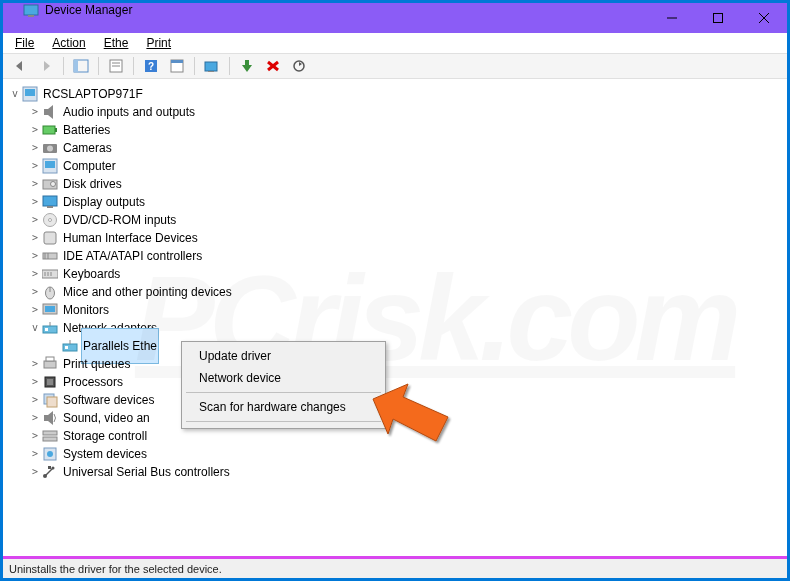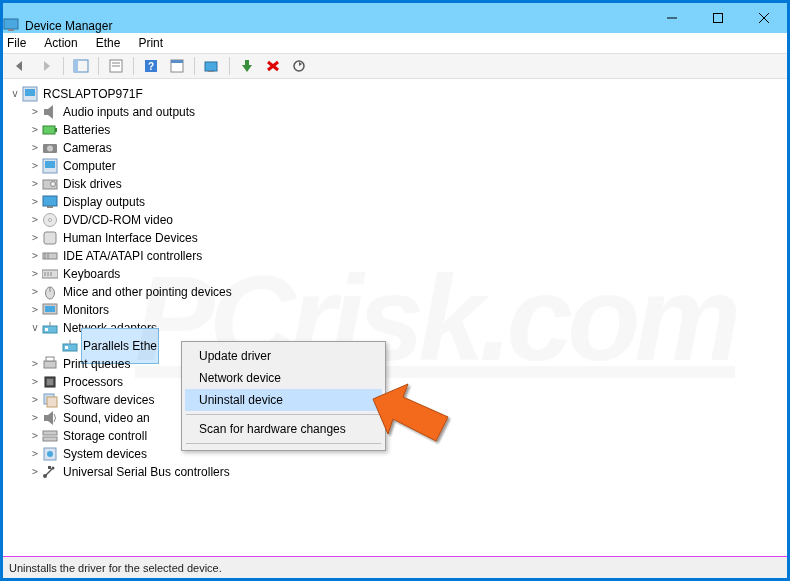--- a/index.html
+++ b/index.html
@@ -1,28 +1,28 @@
 <!DOCTYPE html>
 <html><head>
 <meta charset="utf-8">
 <style>
 * { box-sizing: border-box; margin: 0; padding: 0; font-family: "Segoe UI", Tahoma, sans-serif; }
 body { background: #0078d7; width: 790px; height: 581px; overflow: hidden; position: relative; }
 .window { position: absolute; left: 3px; top: 3px; right: 3px; bottom: 3px; background: #fff; display: flex; flex-direction: column; }
-.titlebar { height: 30px; display: flex; align-items: flex-end; padding-left: 0; background: #7dd3fc; }
+.titlebar { height: 30px; display: flex; align-items: flex-start; padding-left: 20px; background: #8b5cf6; }
 .titlebar .app-icon { width: 16px; height: 16px; margin-right: 6px; }
 .title-text { font-size: 12px; flex: 1; }
 .win-controls { display: flex; height: 100%; }
 .win-btn { width: 46px; display: flex; align-items: center; justify-content: center; font-size: 12px; }
-.menubar { height: 20px; display: flex; align-items: center; padding-left: 4px; gap: 18px; font-size: 12px; }
+.menubar { height: 20px; display: flex; align-items: center; padding-left: 12px; gap: 18px; font-size: 12px; text-decoration: underline; }
 .toolbar { height: 26px; border-top: 1px solid #e0e0e0; border-bottom: 1px solid #e0e0e0; background: #f5f5f5; display: flex; align-items: center; padding: 0 6px; gap: 4px; }
 .tb-sep { width: 1px; height: 18px; background: #d0d0d0; margin: 0 2px; }
 .tb-btn { width: 22px; height: 22px; display: flex; align-items: center; justify-content: center; }
 .content { flex: 1; background: #fff; padding: 6px 4px; overflow: auto; position: relative; }
-.statusbar { height: 22px; border-top: 1px solid #d946ef; background: #f0f0f0; font-size: 11px; display: flex; align-items: center; padding-left: 6px; color: #222; }
+.statusbar { height: 22px; border-top: 3px solid #d946ef; background: #f0f0f0; font-size: 11px; display: flex; align-items: center; padding-left: 6px; color: #222; }
 .tree { font-size: 12px; line-height: 18px; }
 .row { display: flex; align-items: center; height: 18px; white-space: nowrap; }
 .exp { width: 12px; text-align: center; font-size: 10px; color: #666; cursor: default; user-select: none; font-family: monospace; }
 .ic { width: 16px; height: 16px; margin: 0 3px 0 1px; flex-shrink: 0; }
 .lbl { padding: 0 2px; }
 .sel { background: #cde8ff; border: 1px solid #7ab8e0; padding: 8px 1px; }
 .ctxmenu { position: absolute; background: #f0f0f0; border: 1px solid #a0a0a0; box-shadow: 2px 2px 4px rgba(0,0,0,.25); padding: 3px; font-size: 12px; }
 .ctxitem { padding: 4px 40px 4px 14px; white-space: nowrap; }
 .ctxitem.hl { background: #c4e1ff; }
 .ctxitem.bold { font-weight: bold; }
@@ -197,21 +197,21 @@
               <rect x="5" y="12" width="6" height="2" fill="#888"></rect>
             </svg></span>
           <span class="lbl">Display outputs</span>
         </div>
         <div class="row" style="padding-left:22px">
           <span class="exp">&gt;</span>
           <span class="ic"><svg width="16" height="16">
               <circle cx="8" cy="8" r="6.5" fill="#e8e8e8" stroke="#aaa"></circle>
               <circle cx="8" cy="8" r="1.5" fill="#fff" stroke="#aaa"></circle>
             </svg></span>
-          <span class="lbl">DVD/CD-ROM video</span>
+          <span class="lbl">DVD/CD-ROM inputs</span>
         </div>
         <div class="row" style="padding-left:22px">
           <span class="exp">&gt;</span>
           <span class="ic"><svg width="16" height="16">
               <rect x="2" y="2" width="12" height="12" fill="#e0e0e0" stroke="#888" rx="2"></rect>
             </svg></span>
           <span class="lbl">Human Interface Devices</span>
         </div>
         <div class="row" style="padding-left:22px">
           <span class="exp">&gt;</span>
@@ -321,21 +321,20 @@
               <circle cx="11" cy="4" r="1.5" fill="#555"></circle>
               <rect x="6" y="2" width="3" height="3" fill="#555"></rect>
             </svg></span>
           <span class="lbl">Universal Serial Bus controllers</span>
         </div>
       </div>
 
     <div class="ctxmenu" id="ctxmenu" style="left:178px; top:262px; width:205px;">
         <div class="ctxitem">Update driver</div>
         <div class="ctxitem">Network device</div>
-        <div class="ctxitem hl">Uninstall device</div>
         <div class="ctxsep"></div>
         <div class="ctxitem">Scan for hardware changes</div>
         <div class="ctxsep"></div>
       </div>
 
     <svg class="arrow" style="left:355px; top:300px;" width="100" height="80">
       <defs>
           <filter id="sh">
             <feDropShadow dx="2" dy="2" stdDeviation="1" flood-opacity="0.4"></feDropShadow>
           </filter>

